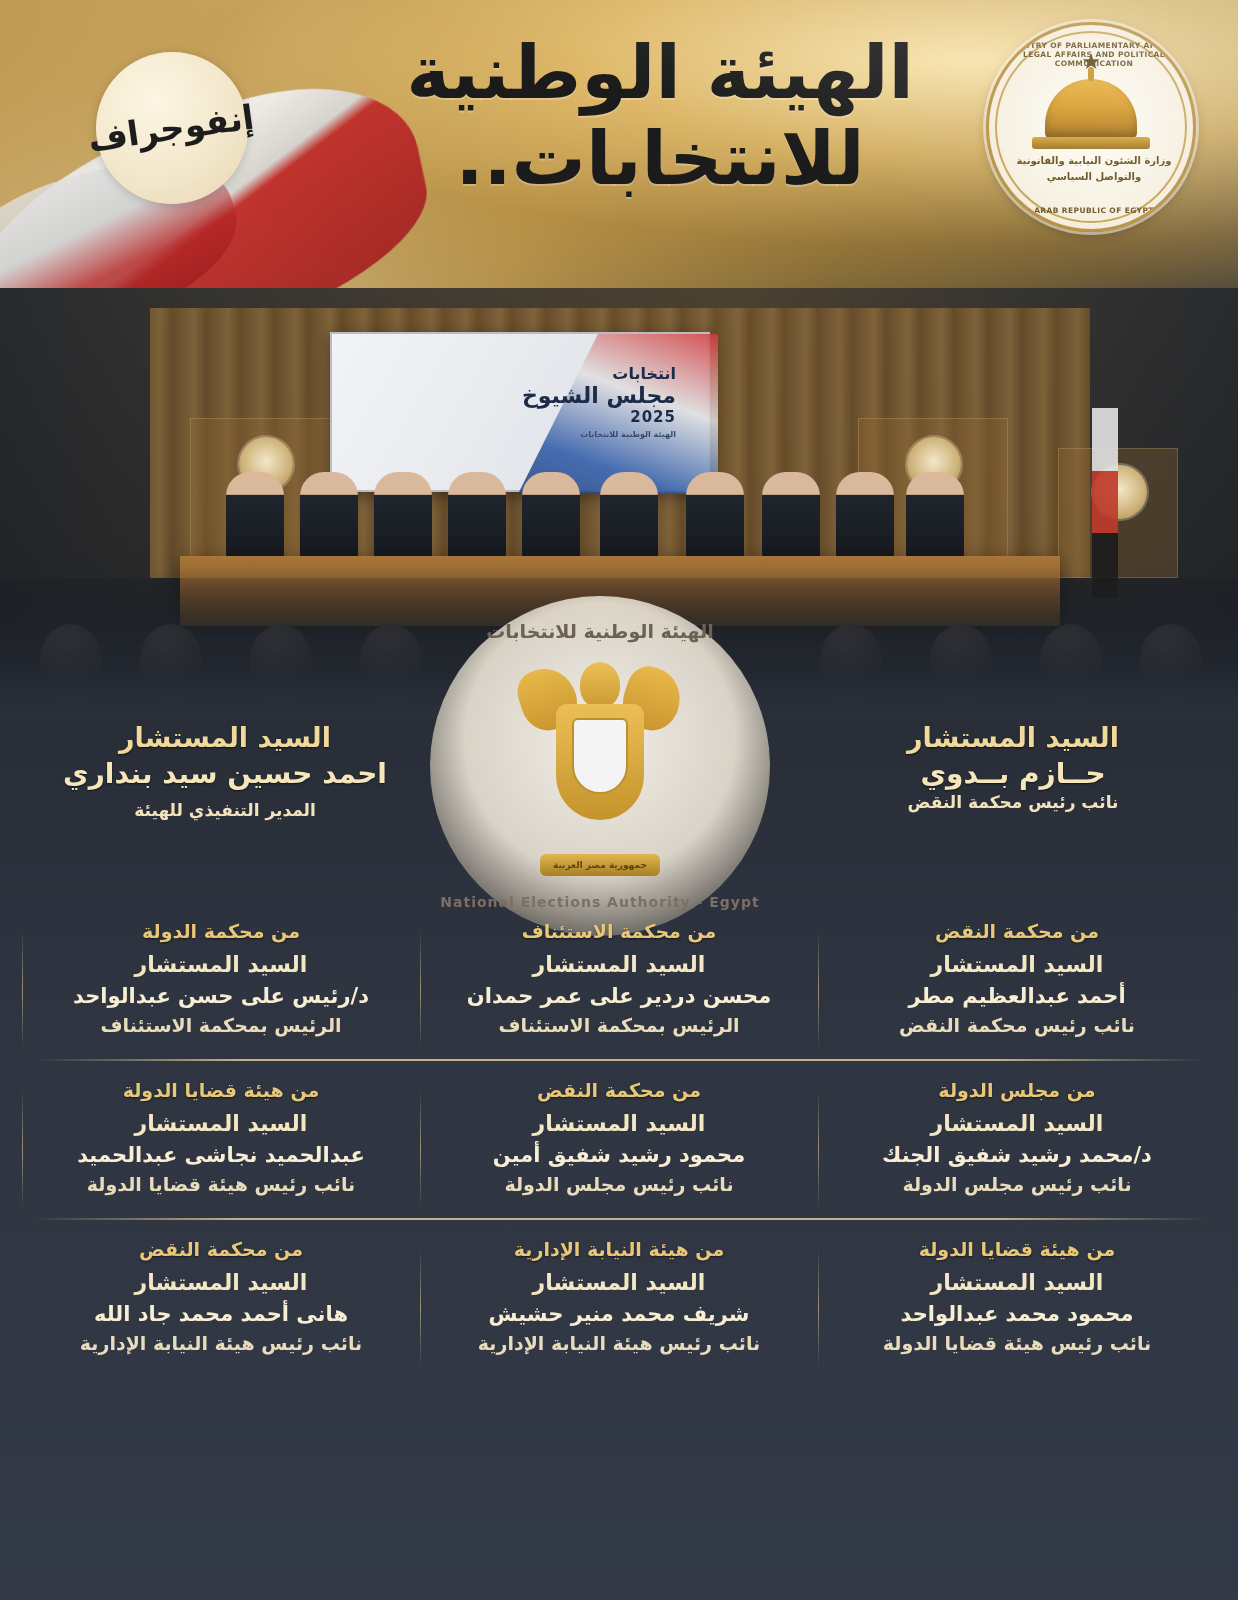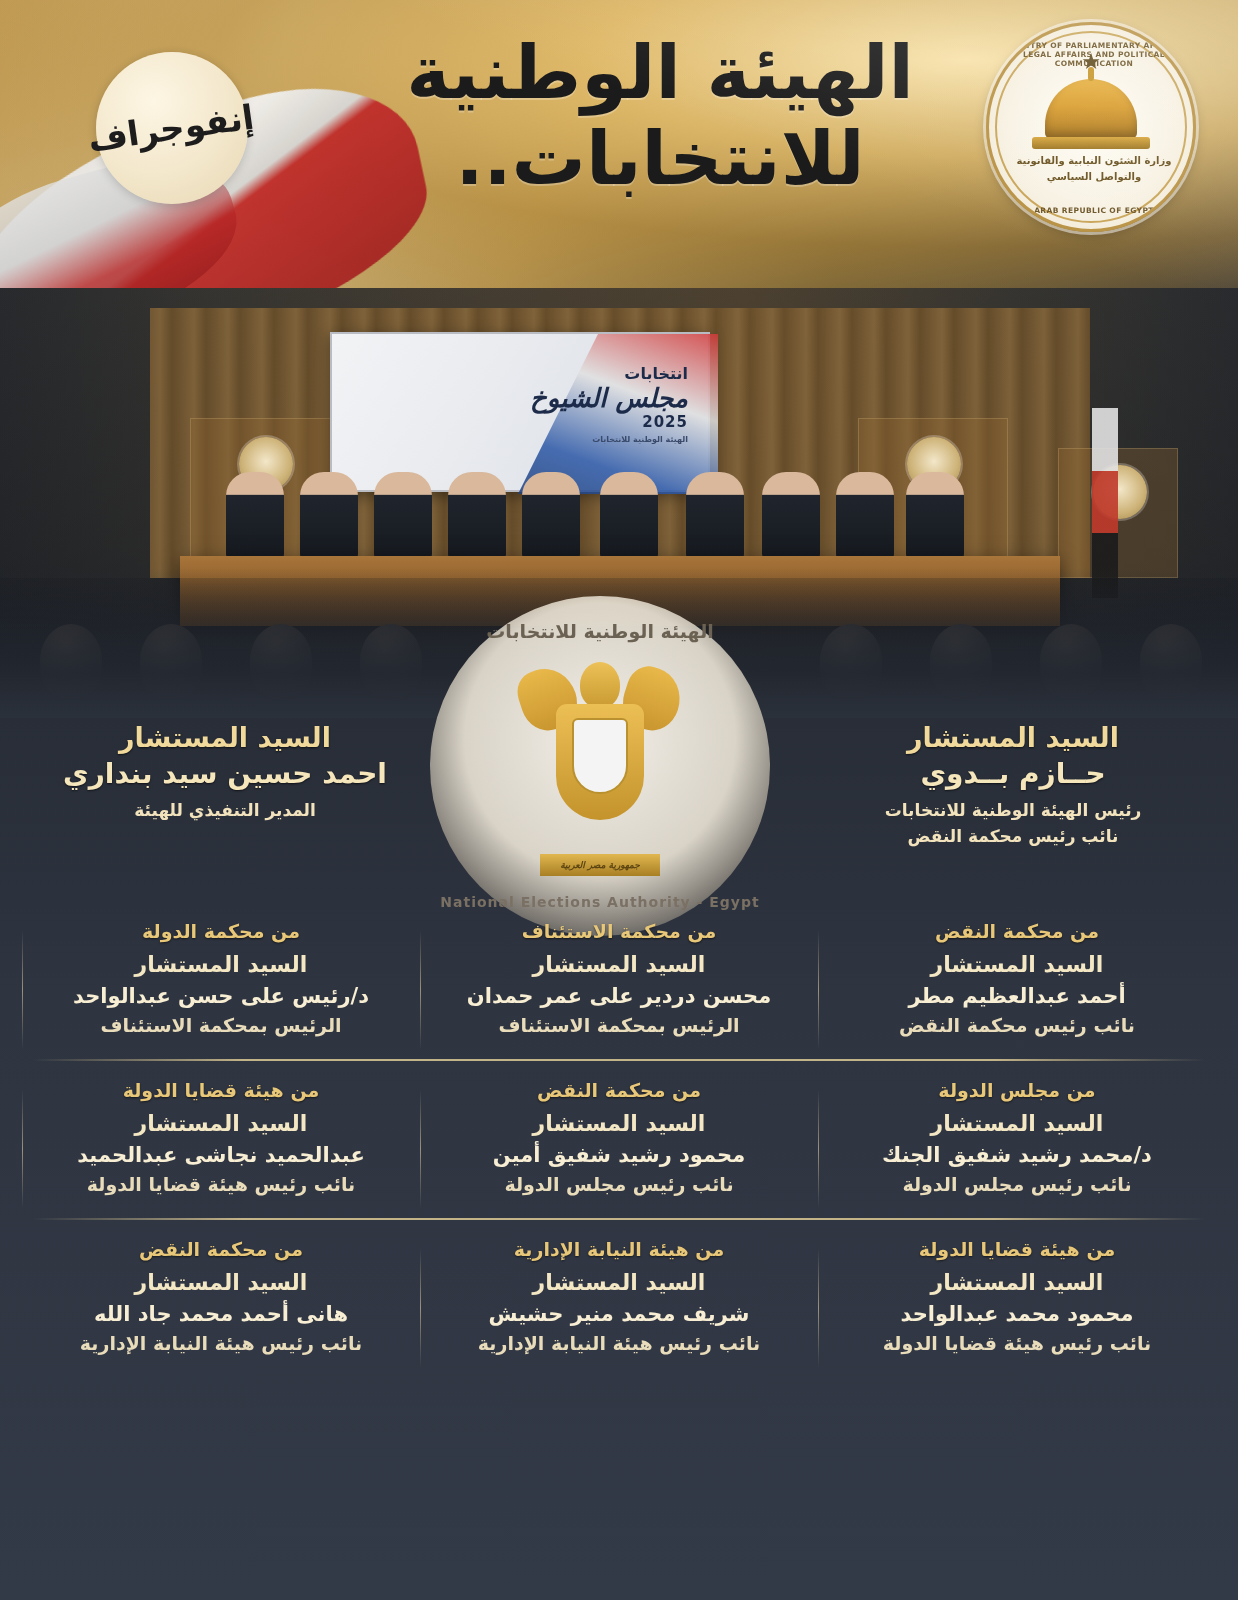--- a/index.html
+++ b/index.html
@@ -178,24 +178,24 @@
     border: 2px solid #b9bcc2;
     box-shadow: 0 4px 14px rgba(0,0,0,0.4);
   }
   .photo .screen .sw1{
     position:absolute; right:-10px; top:0; width:200px; height:160px;
     background: linear-gradient(200deg, #d23a3a 0%, #e0e0e0 38%, #2b57a6 75%, #1d3f7c 100%);
     clip-path: polygon(40% 0, 100% 0, 100% 100%, 0 100%);
     opacity:0.85;
   }
   .photo .screen .txt {
-    position:absolute; right:20px; top:30px; text-align:right; direction:rtl; color:#1d2b4a;
+    position:absolute; right:32px; top:30px; text-align:right; direction:rtl; color:#1d2b4a;
   }
   .photo .screen .t1{ font-size:16px; font-weight:800; }
-  .photo .screen .t2{ font-size:26px; font-weight:900;font-style:italic; }
+  .photo .screen .t2{ font-size:22px; font-weight:900; }
   .photo .screen .t3{ font-size:15px; font-weight:800; letter-spacing:1px;}
   .photo .screen .t4{ font-size:8px; font-weight:700; margin-top:4px; color:#3a4a6b;}
   .photo .table {
     position:absolute; bottom:92px; left:180px; width:880px; height:70px;
     background: linear-gradient(180deg,#a8753a 0%, #8a5c2a 50%, #6d4721 100%);
     box-shadow: 0 6px 18px rgba(0,0,0,0.5);
   }
   .photo .person {
     position:absolute; bottom:160px;
     width:58px; height:86px;
@@ -270,23 +270,22 @@
   }
   .emblem-shield .flagshield{
     position:absolute; left:50%; top:56px; transform:translateX(-50%);
     width:56px; height:76px;
     background: linear-gradient(180deg,#f4f4f4 0 34%, #f4f4f4 34% 66%, #f4f4f4 66% 100%);
     border-radius: 6px 6px 28px 28px;
     border: 2px solid #b9912f;
   }
   .emblem-shield .base{
     position:absolute; left:50%; bottom:-14px; transform:translateX(-50%);
-    width:120px; height:22px; border-radius:0;
+    width:120px; height:22px; border-radius:6px;
     background: linear-gradient(180deg,#e0b74f,#a97f24);
-    font-style: italic;
   }
   .emblem-shield .base span{
     display:block; text-align:center; font-size:9px; color:#5d4512; font-weight:800; line-height:22px; direction:rtl;
   }
 
   
   .content {
     position: absolute;
     left: 0; top: 700px;
     width: 1238px;
@@ -463,21 +462,20 @@
     </div>
     <div class="circ-txt-bottom">National Elections Authority - Egypt</div>
   </div>
 
   <div class="content">
 
     <div class="leaders">
       <div class="leader right">
         <div class="pre">السيد المستشار</div>
         <div class="name">حــازم بــدوي</div>
-        <div class="role">رئيس الهيئة الوطنية للانتخابات</div>
         <div class="role" style="margin-top:0;">نائب رئيس محكمة النقض</div>
       </div>
       <div class="leader left">
         <div class="pre">السيد المستشار</div>
         <div class="name">احمد حسين سيد بنداري</div>
         <div class="role">المدير التنفيذي للهيئة</div>
       </div>
     </div>
 
     <div class="grid">

